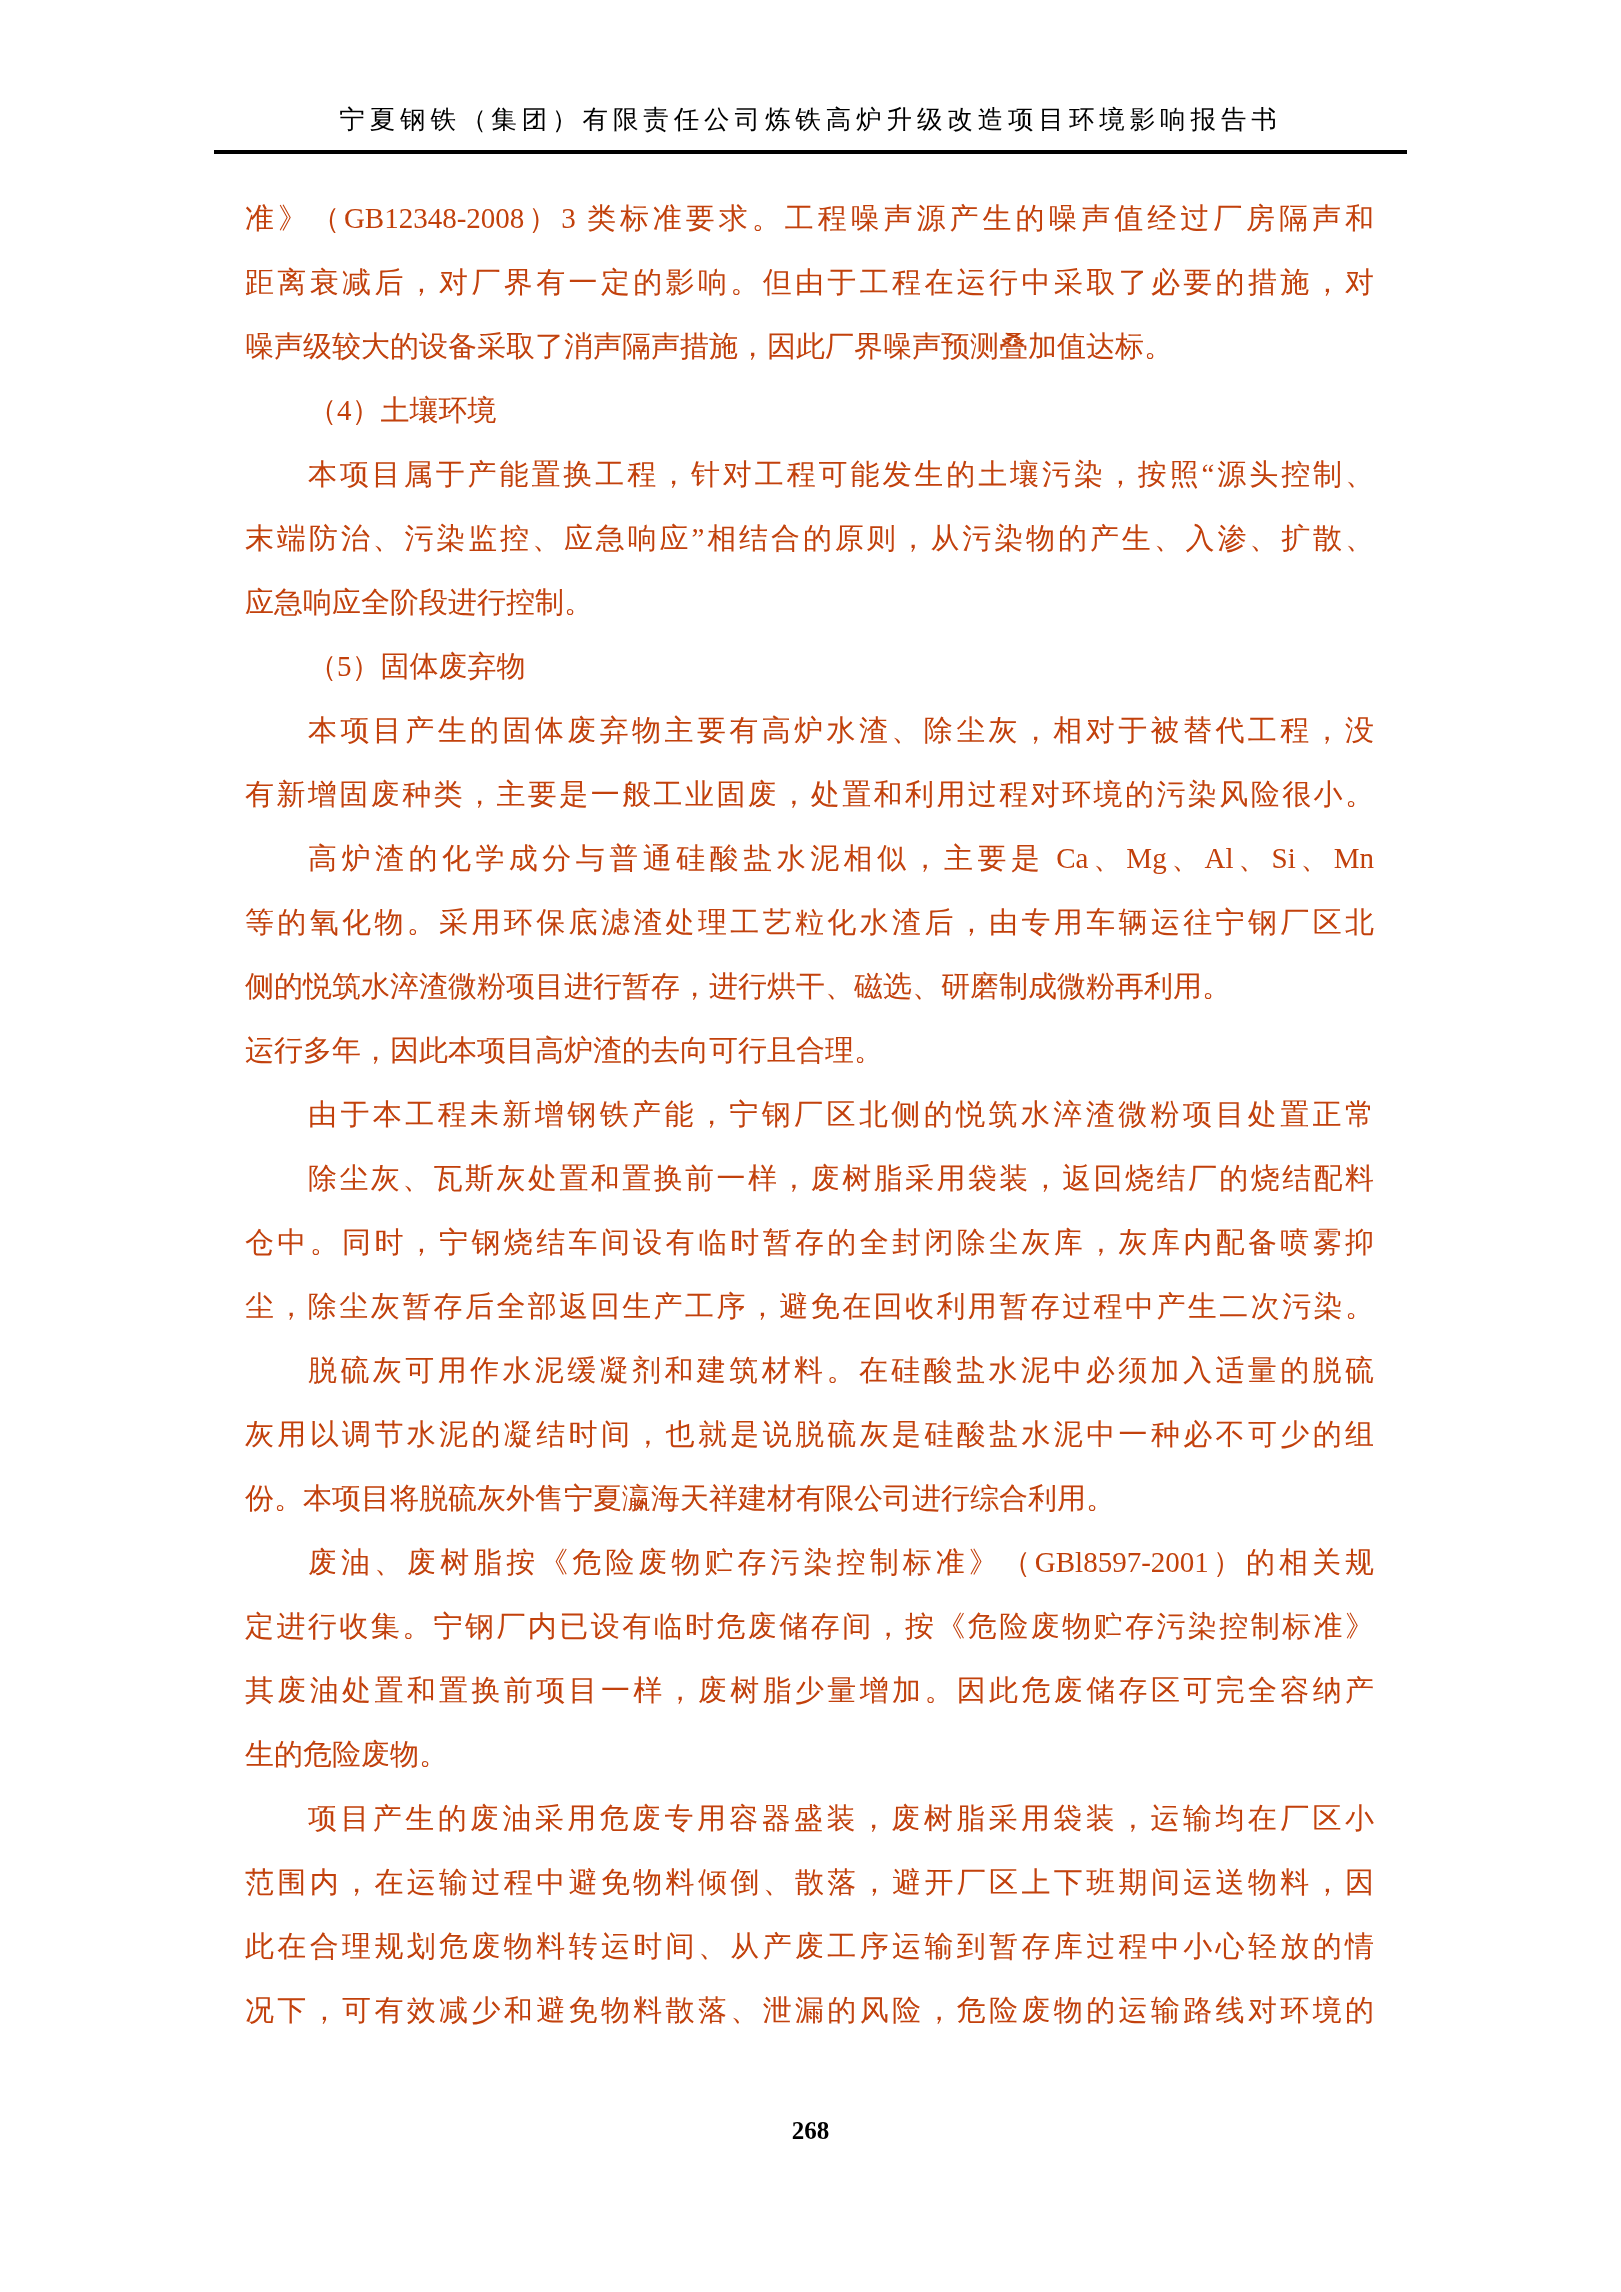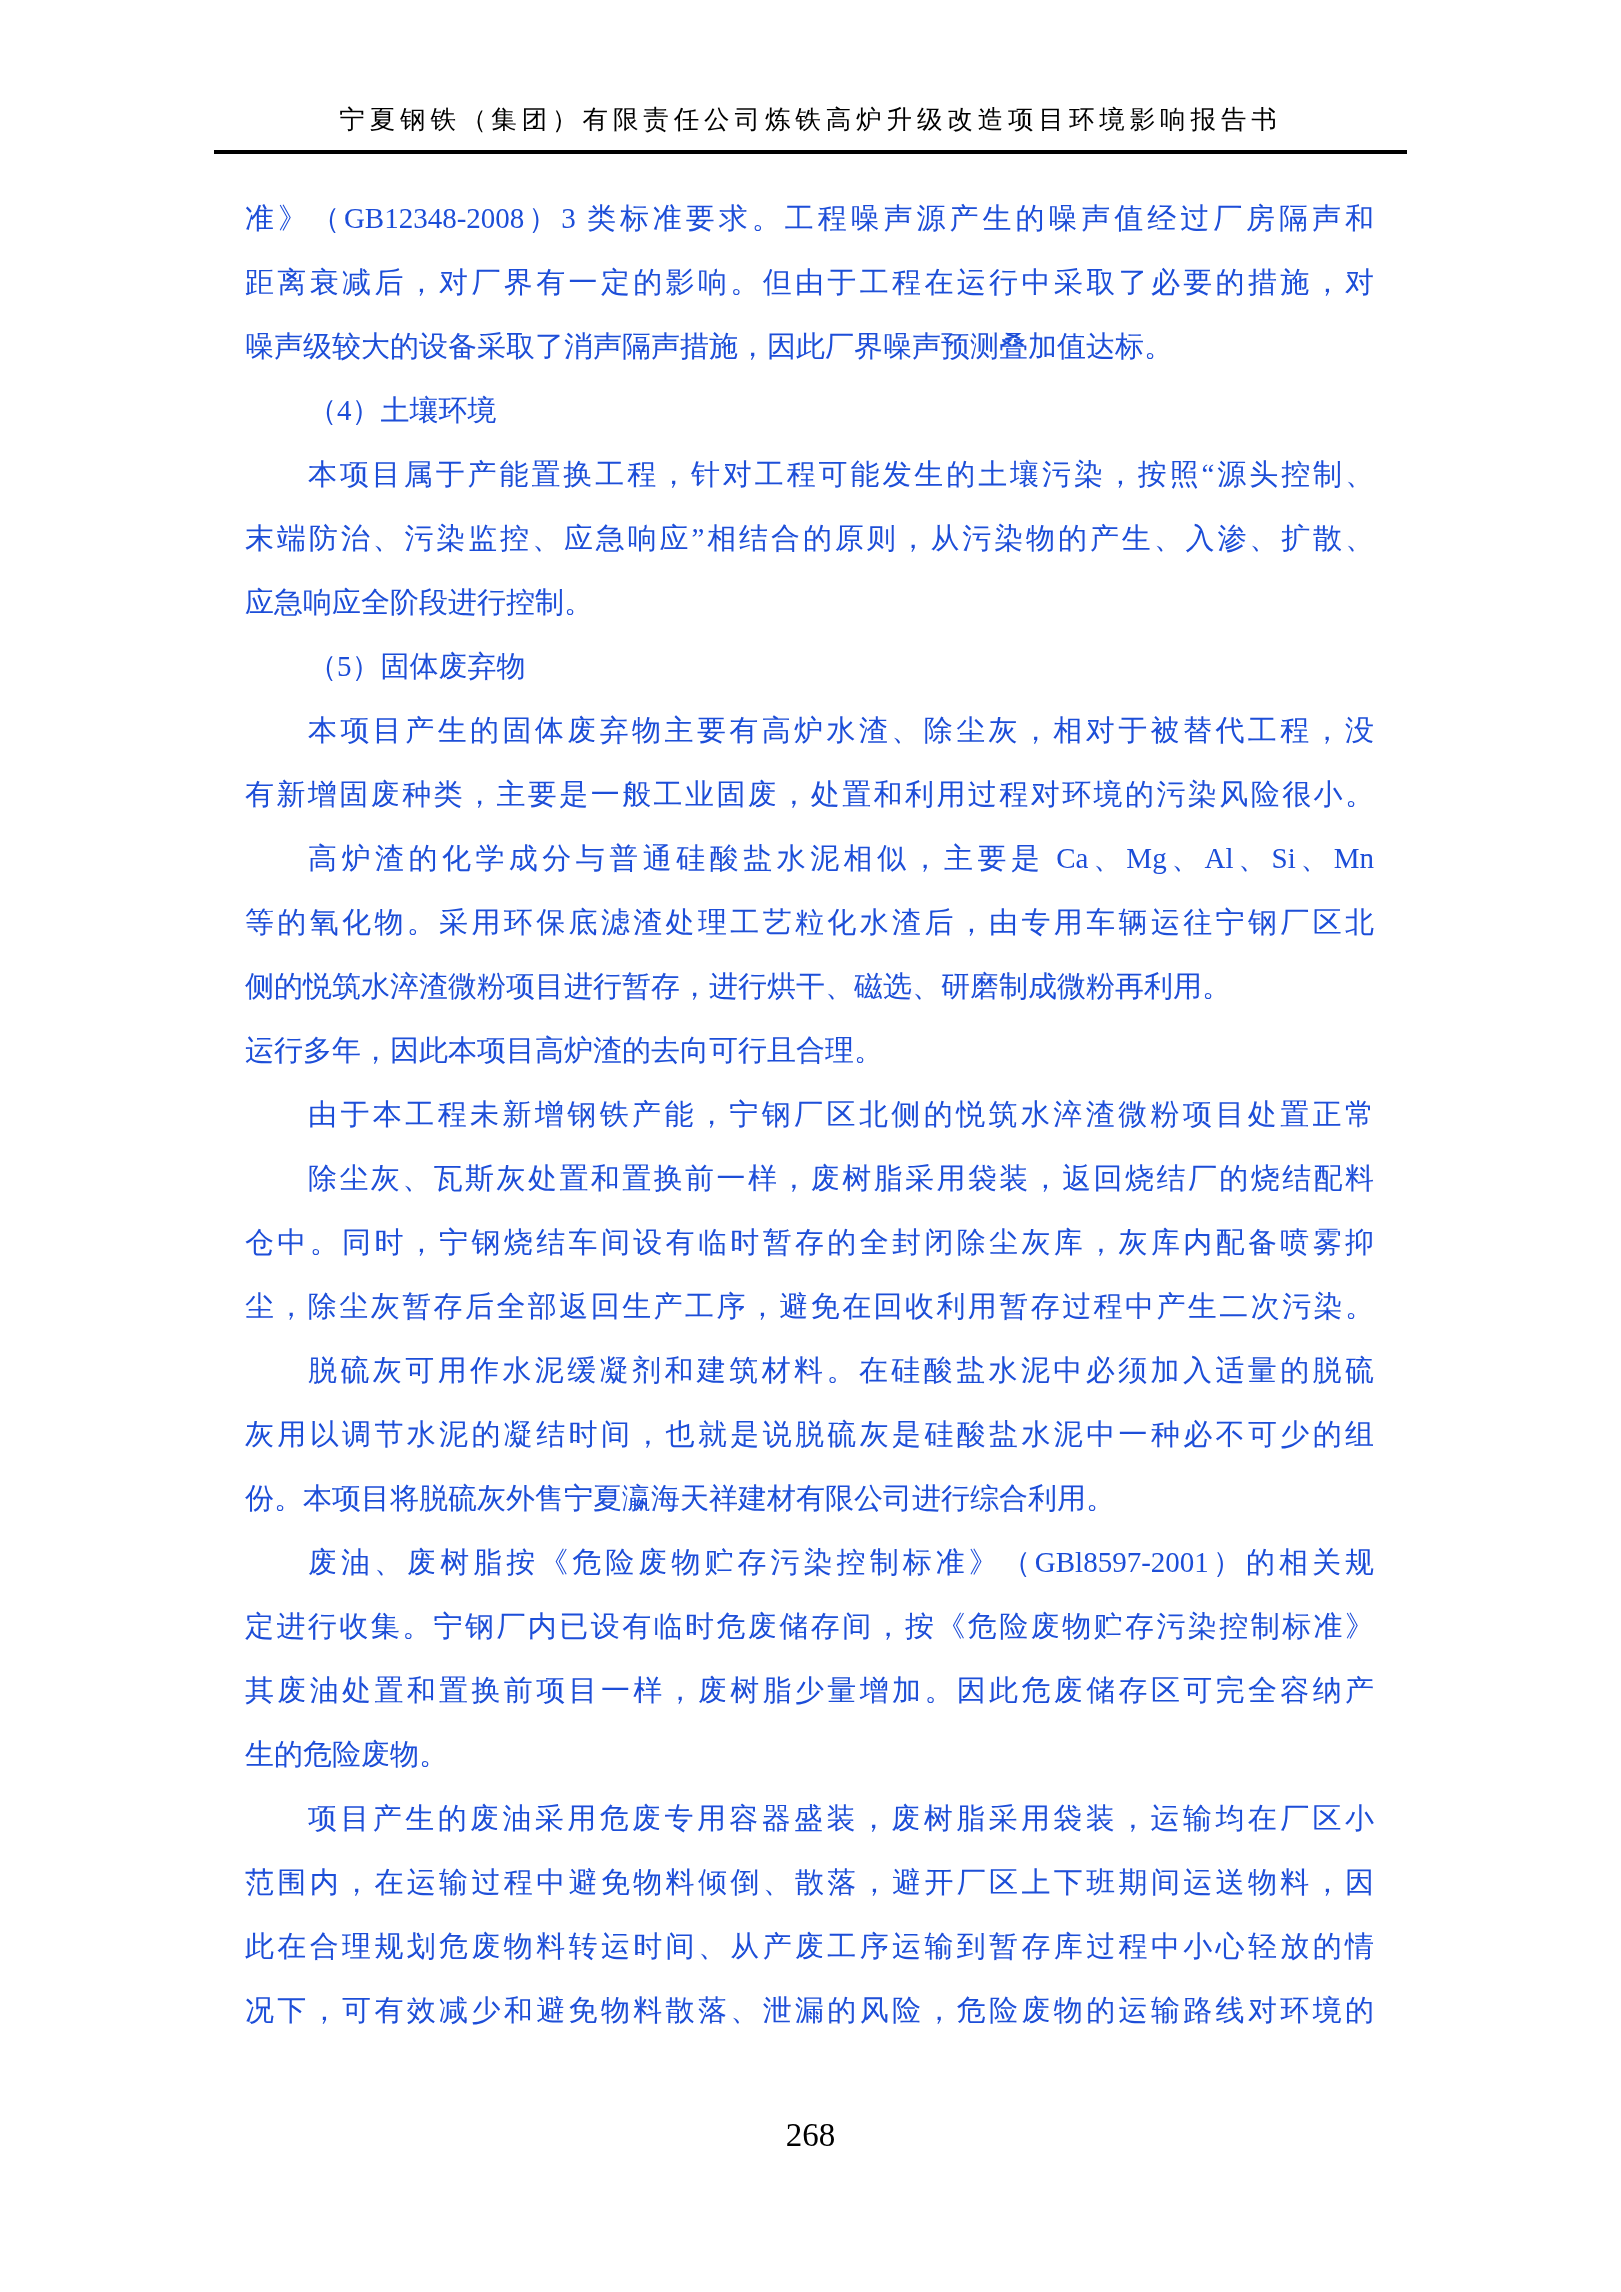--- a/index.html
+++ b/index.html
@@ -38,39 +38,39 @@
   .doc-body {
     position: absolute;
     top: 186px;
     left: 245px;
     width: 1129px;
   }
   .line {
     height: 64px;
     line-height: 64px;
     font-size: 29px;
-    color: #1d4ed8;
+    color: #c2410c;
     text-align: left;
     overflow: hidden;
   }
   .line.fill {
     text-align: justify;
     text-align-last: justify;
   }
   .line.indent {
     text-indent: 63px;
   }
   .page-number {
     position: absolute;
     top: 2117px;
     left: 0;
     right: 0;
     text-align: center;
-    font-size: 33px;
-    font-weight: normal;
+    font-size: 25px;
+    font-weight: bold;
   }
 </style>
 </head>
 <body>
 
 <div class="page">
   <div class="header-title">宁夏钢铁（集团）有限责任公司炼铁高炉升级改造项目环境影响报告书</div>
   <div class="header-rule"></div>
   <div class="doc-body">
       <div class="line fill">准》（GB12348-2008）3 类标准要求。工程噪声源产生的噪声值经过厂房隔声和</div>

